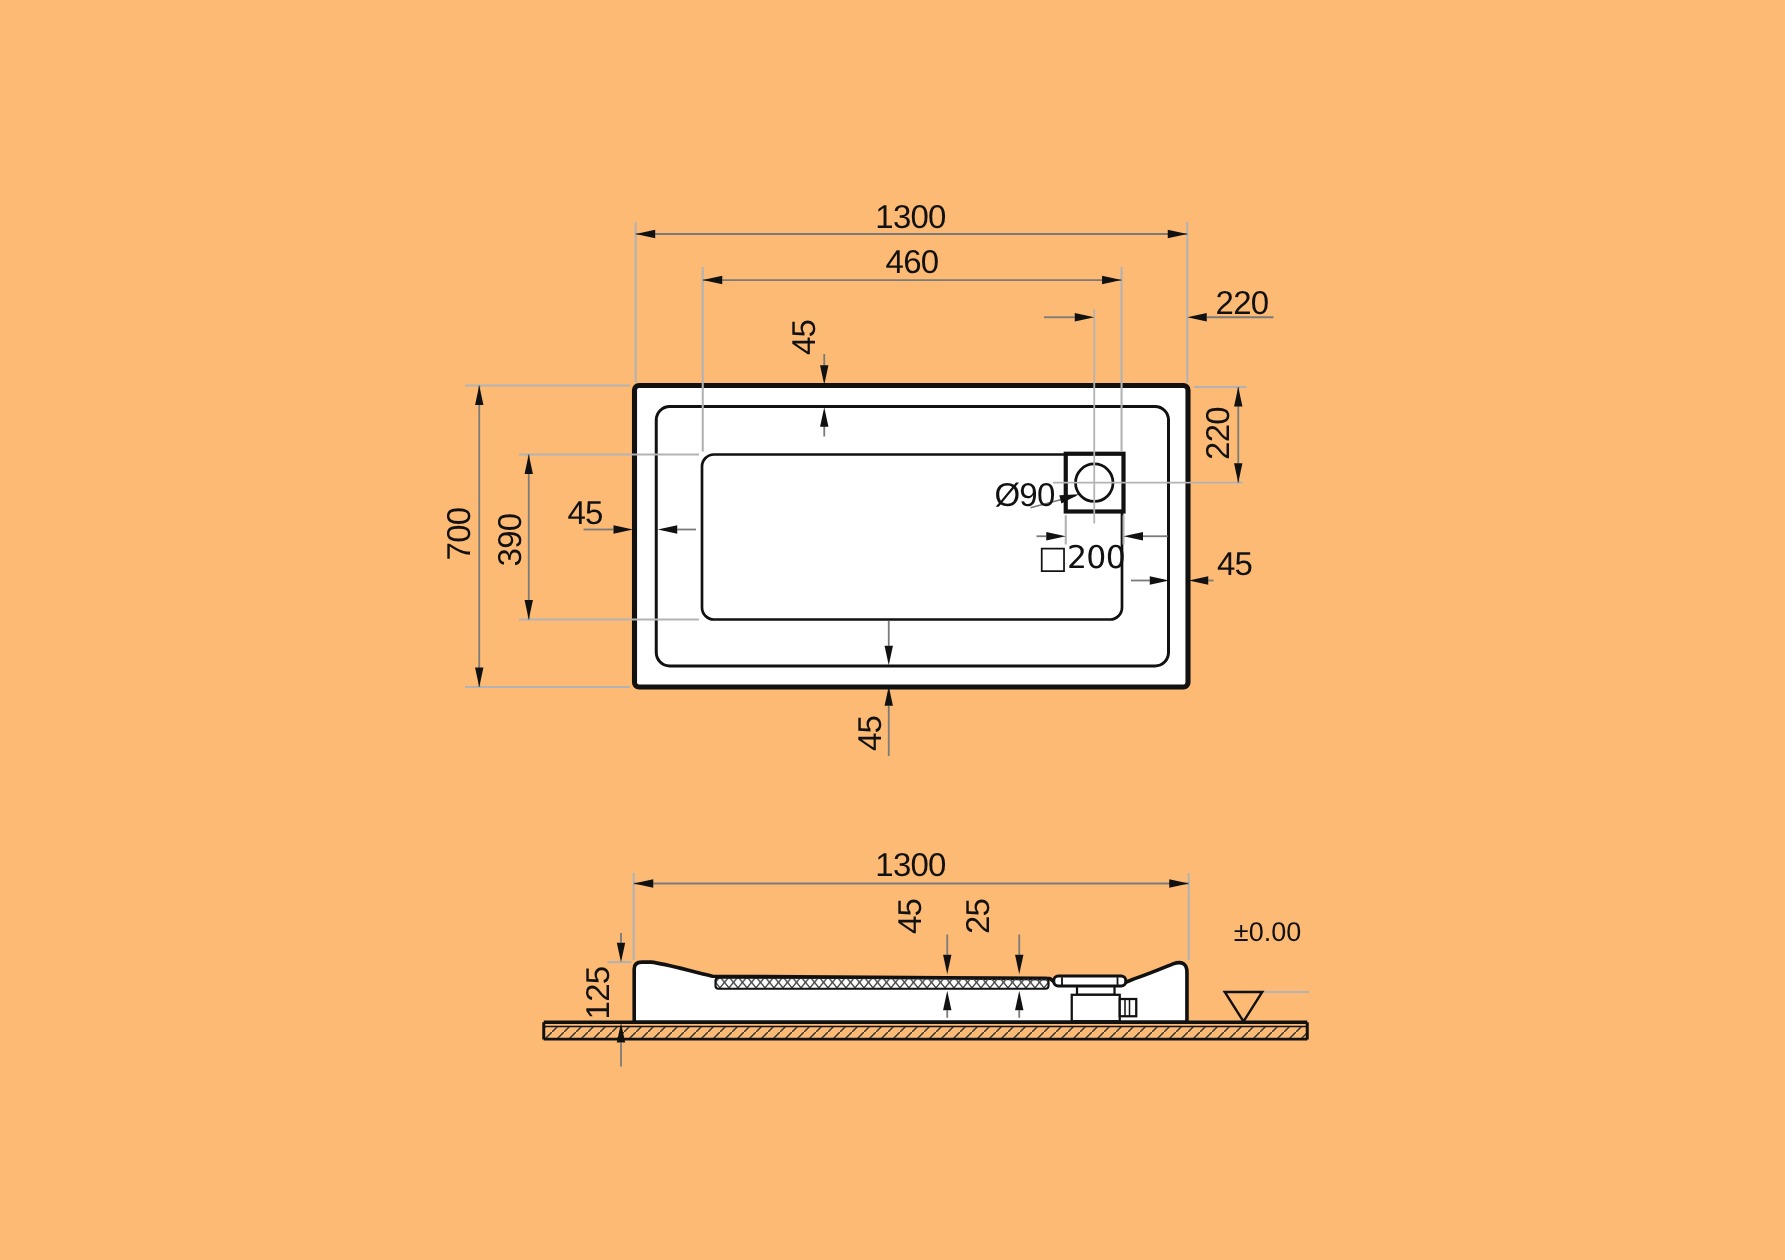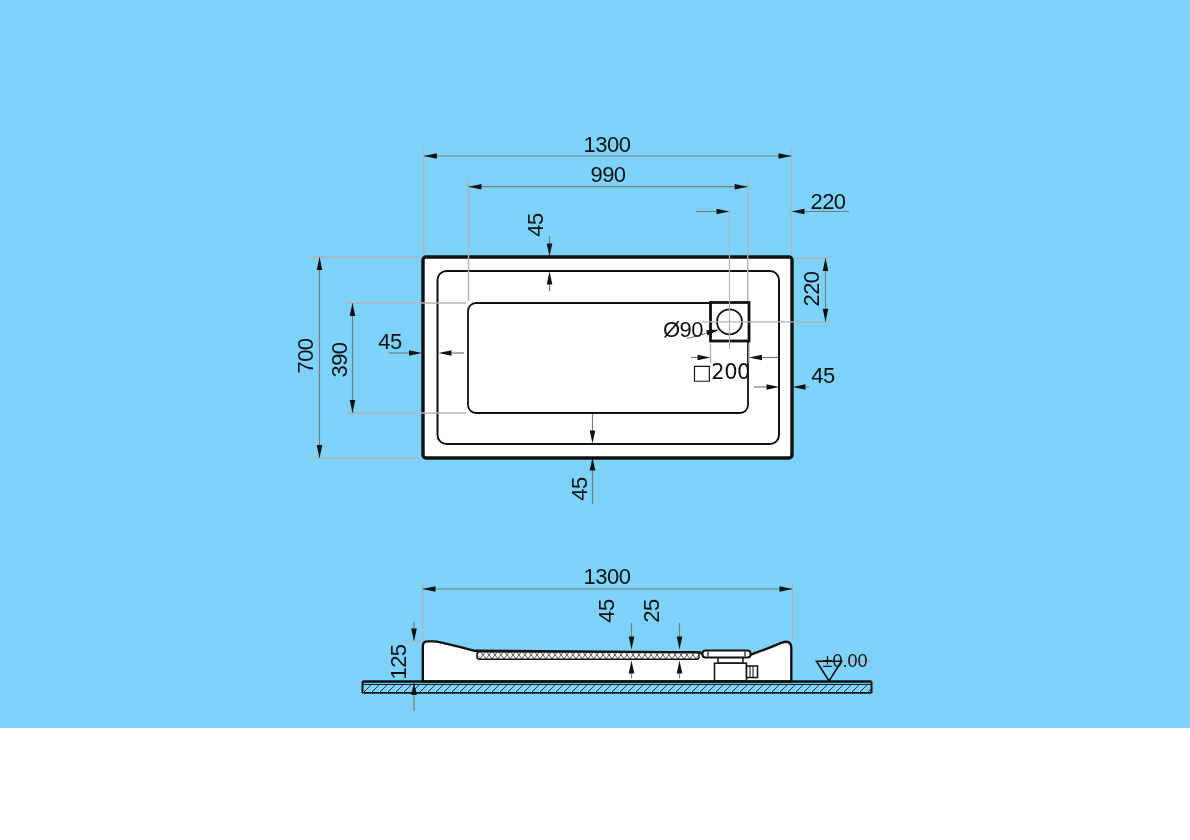--- a/index.html
+++ b/index.html
@@ -1,16 +1,16 @@
 <!DOCTYPE html>
 <html><head>
 <meta charset="utf-8">
 <style>
   html,body{margin:0;padding:0;background:#fff;}
-  #canvas{position:relative;width:1190px;height:728px;background:#7dd3fc;overflow:hidden;
+  #canvas{position:relative;width:1190px;height:840px;background:#fdba74;overflow:hidden;
           font-family:"Liberation Sans",sans-serif;}
   #linework{position:absolute;left:0;top:0;}
   .dim{position:absolute;color:#111;font-size:22px;letter-spacing:-0.5px;white-space:nowrap;
        transform:translate(-50%,-50%);line-height:1;}
   .dim.rot{transform:translate(-50%,-50%) rotate(-90deg);}
   .dim.sym{font-family:"DejaVu Sans",sans-serif;font-size:21px;}
   .dim.small{font-size:18px;letter-spacing:0;}
 </style>
 </head>
 <body>
@@ -143,31 +143,31 @@
     <polygon points="414,641.5 411.2,628.5 416.8,628.5"></polygon>
     <polygon points="414,682 411.2,695 416.8,695"></polygon>
     <polygon points="631.5,649.5 628.7,636.5 634.3,636.5"></polygon>
     <polygon points="631.5,660.5 628.7,673.5 634.3,673.5"></polygon>
     <polygon points="679.5,649.5 676.7,636.5 682.3,636.5"></polygon>
     <polygon points="679.5,660.5 676.7,673.5 682.3,673.5"></polygon>
   </g>
 </svg>
 
 <div class="dim" style="left:607px;top:145px">1300</div>
-<div class="dim" style="left:608px;top:175px">990</div>
+<div class="dim" style="left:608px;top:175px">460</div>
 <div class="dim" style="left:828px;top:202px">220</div>
 <div class="dim rot" style="left:536px;top:225px">45</div>
 <div class="dim rot" style="left:812px;top:289px">220</div>
 <div class="dim rot" style="left:306px;top:356px">700</div>
 <div class="dim rot" style="left:340px;top:360px">390</div>
 <div class="dim" style="left:390px;top:342px">45</div>
 <div class="dim" style="left:683px;top:330px">Ø90</div>
 <div class="dim sym" style="left:721px;top:372px">□200</div>
 <div class="dim" style="left:823px;top:376px">45</div>
 <div class="dim rot" style="left:580px;top:489px">45</div>
 
 <div class="dim" style="left:607px;top:577px">1300</div>
 <div class="dim rot" style="left:607px;top:611px">45</div>
 <div class="dim rot" style="left:652px;top:611px">25</div>
 <div class="dim rot" style="left:399px;top:662px">125</div>
-<div class="dim small" style="left:845px;top:661px">±0.00</div>
+<div class="dim small" style="left:845px;top:621px">±0.00</div>
 
 </div>
 
 </body></html>

